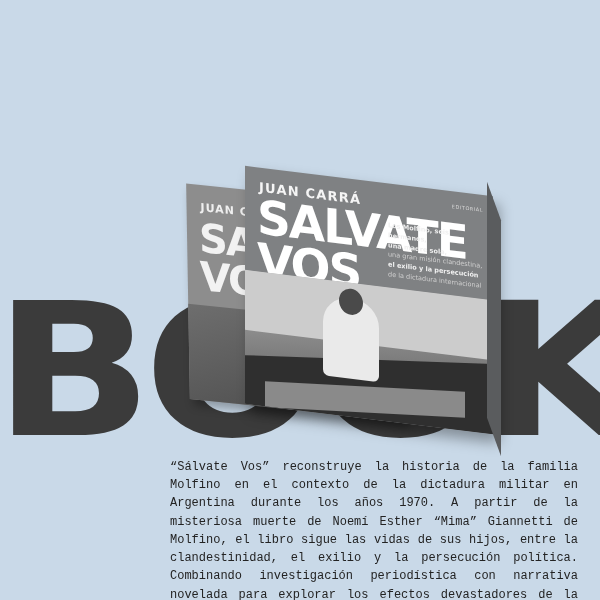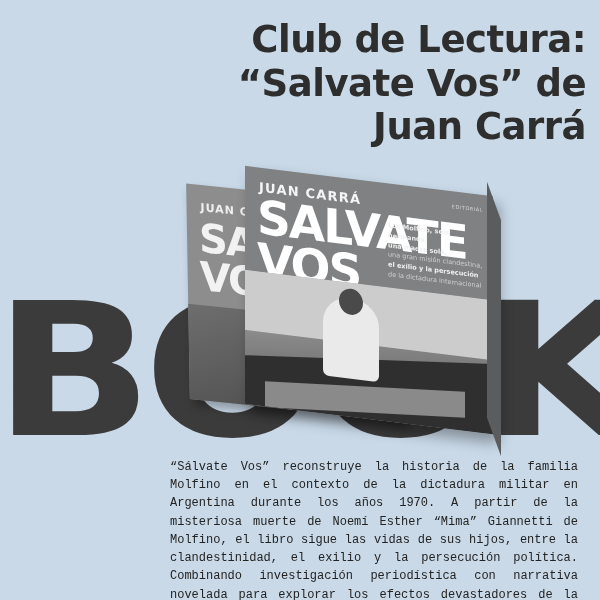--- a/index.html
+++ b/index.html
@@ -238,25 +238,20 @@
 </style>
 </head>
 <body>
 
 <div class="poster">
 
   <div class="bigword">
     <span>BOOK</span>
   </div>
 
-  <div class="title">
-    <span class="l1">Club de Lectura:</span>
-    <span class="l2">“Salvate Vos”  de</span>
-    <span class="l3">Juan Carrá</span>
-  </div>
 
   <div class="books">
 
     <div class="book-back">
       <div class="bb-author">JUAN CARRÁ</div>
       <div class="bb-title">
         <span>SALVA</span><br>
         <span>VOS</span>
       </div>
       <div class="bb-photo"></div>

